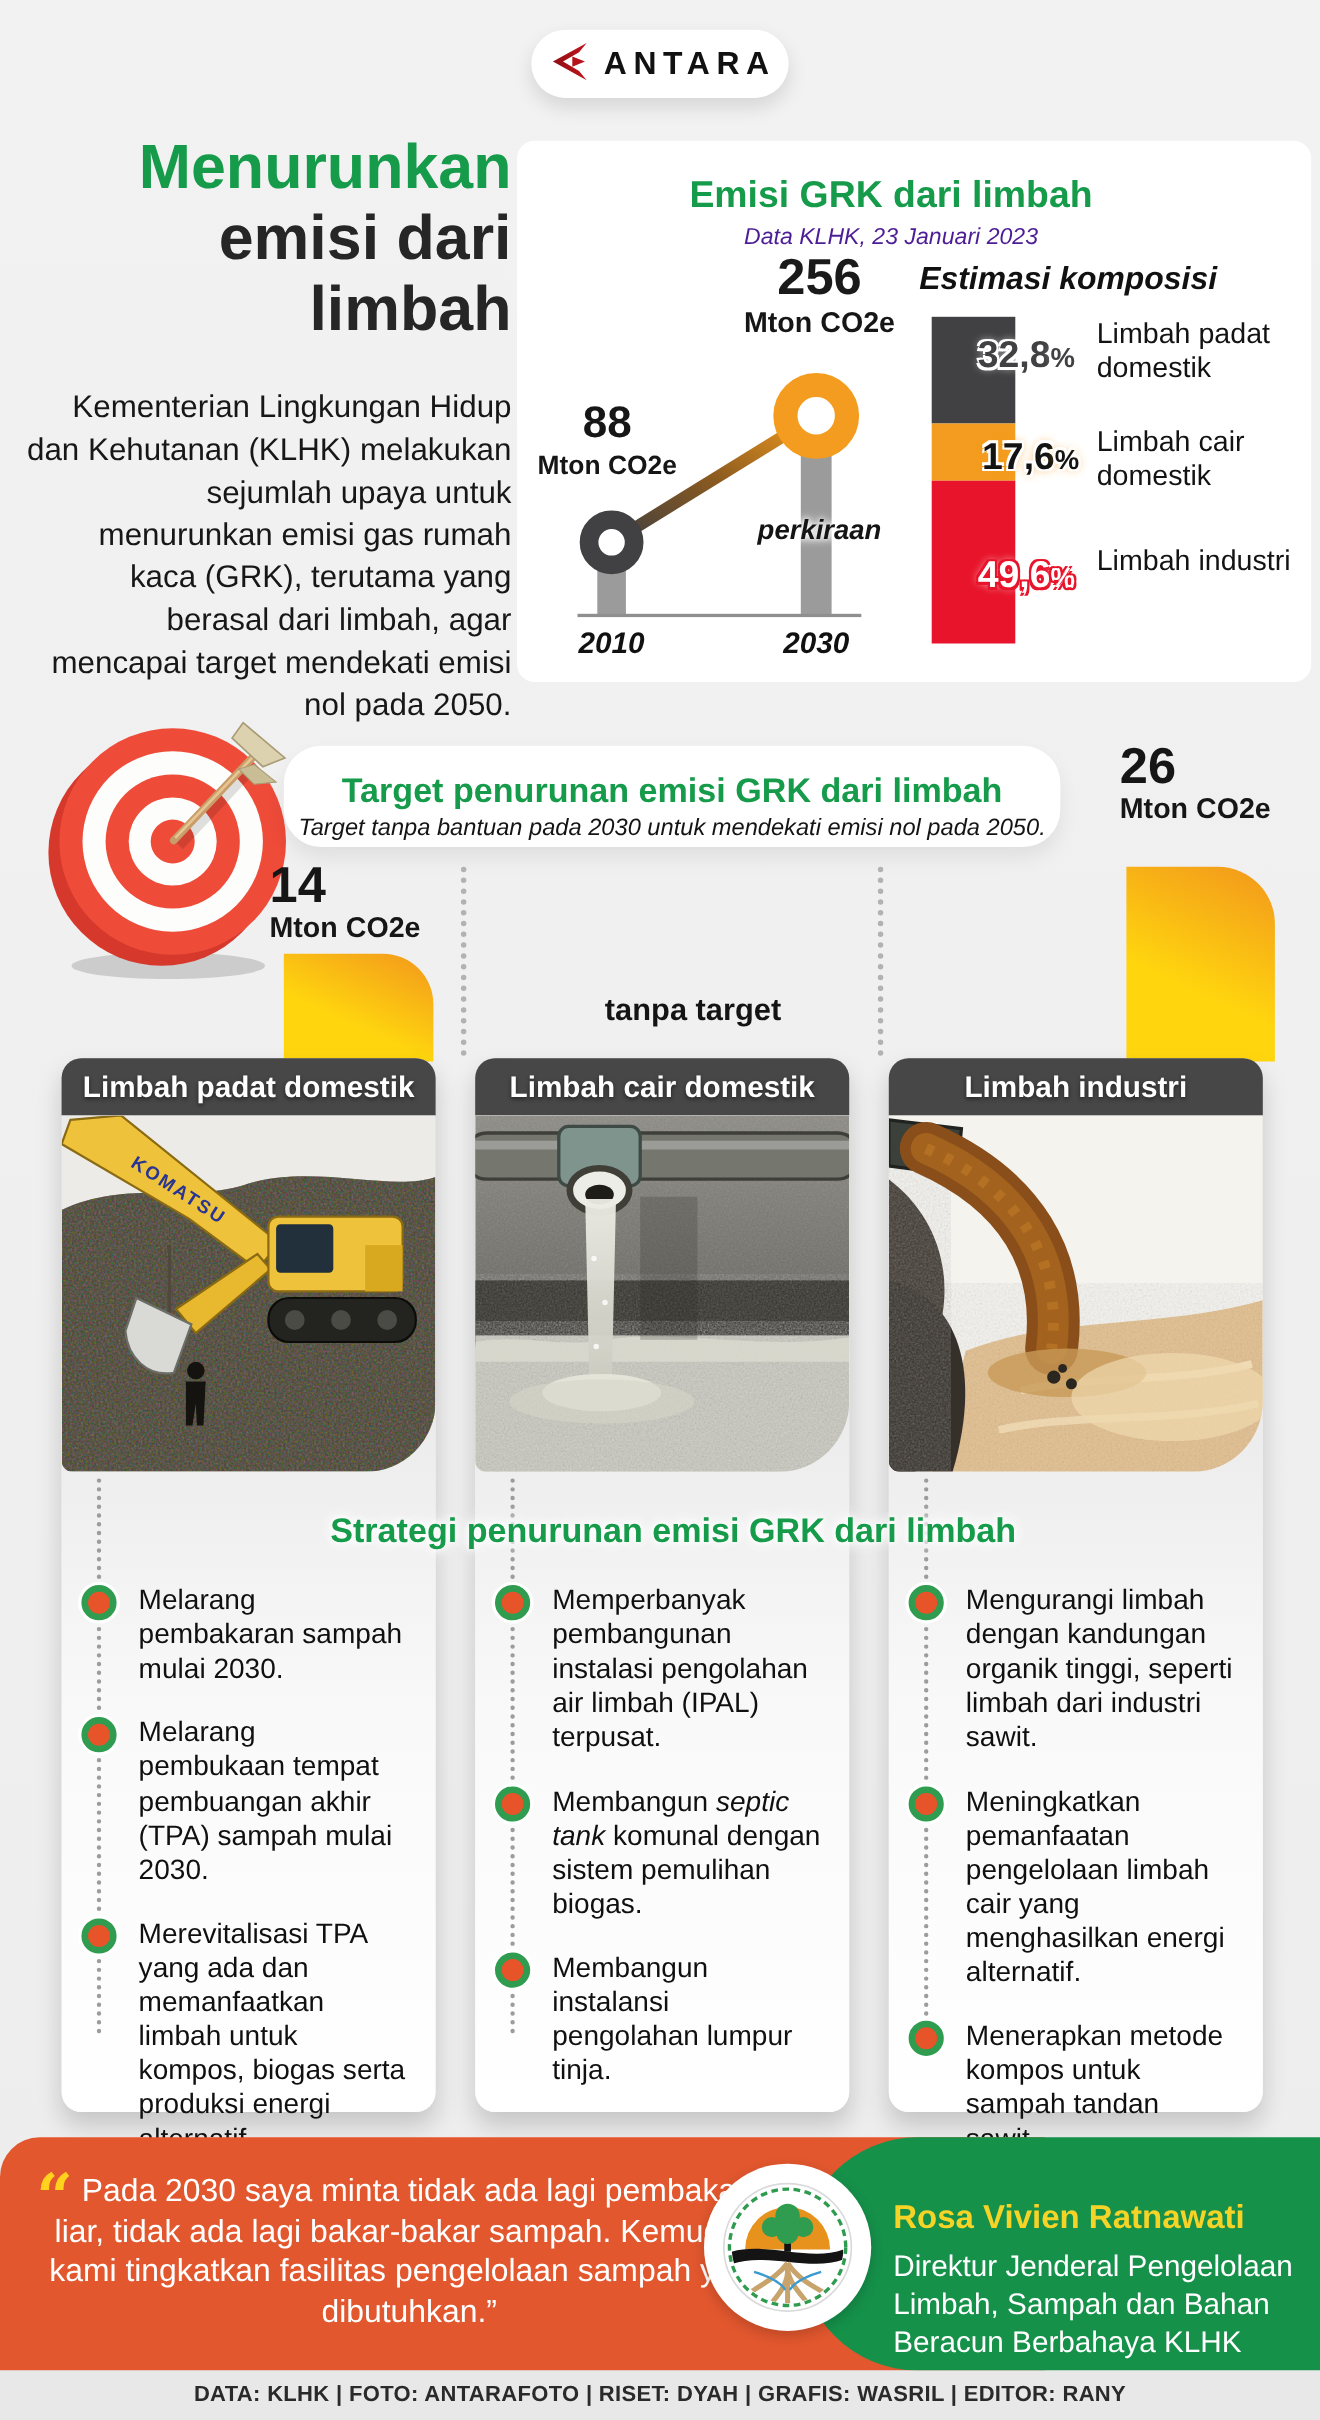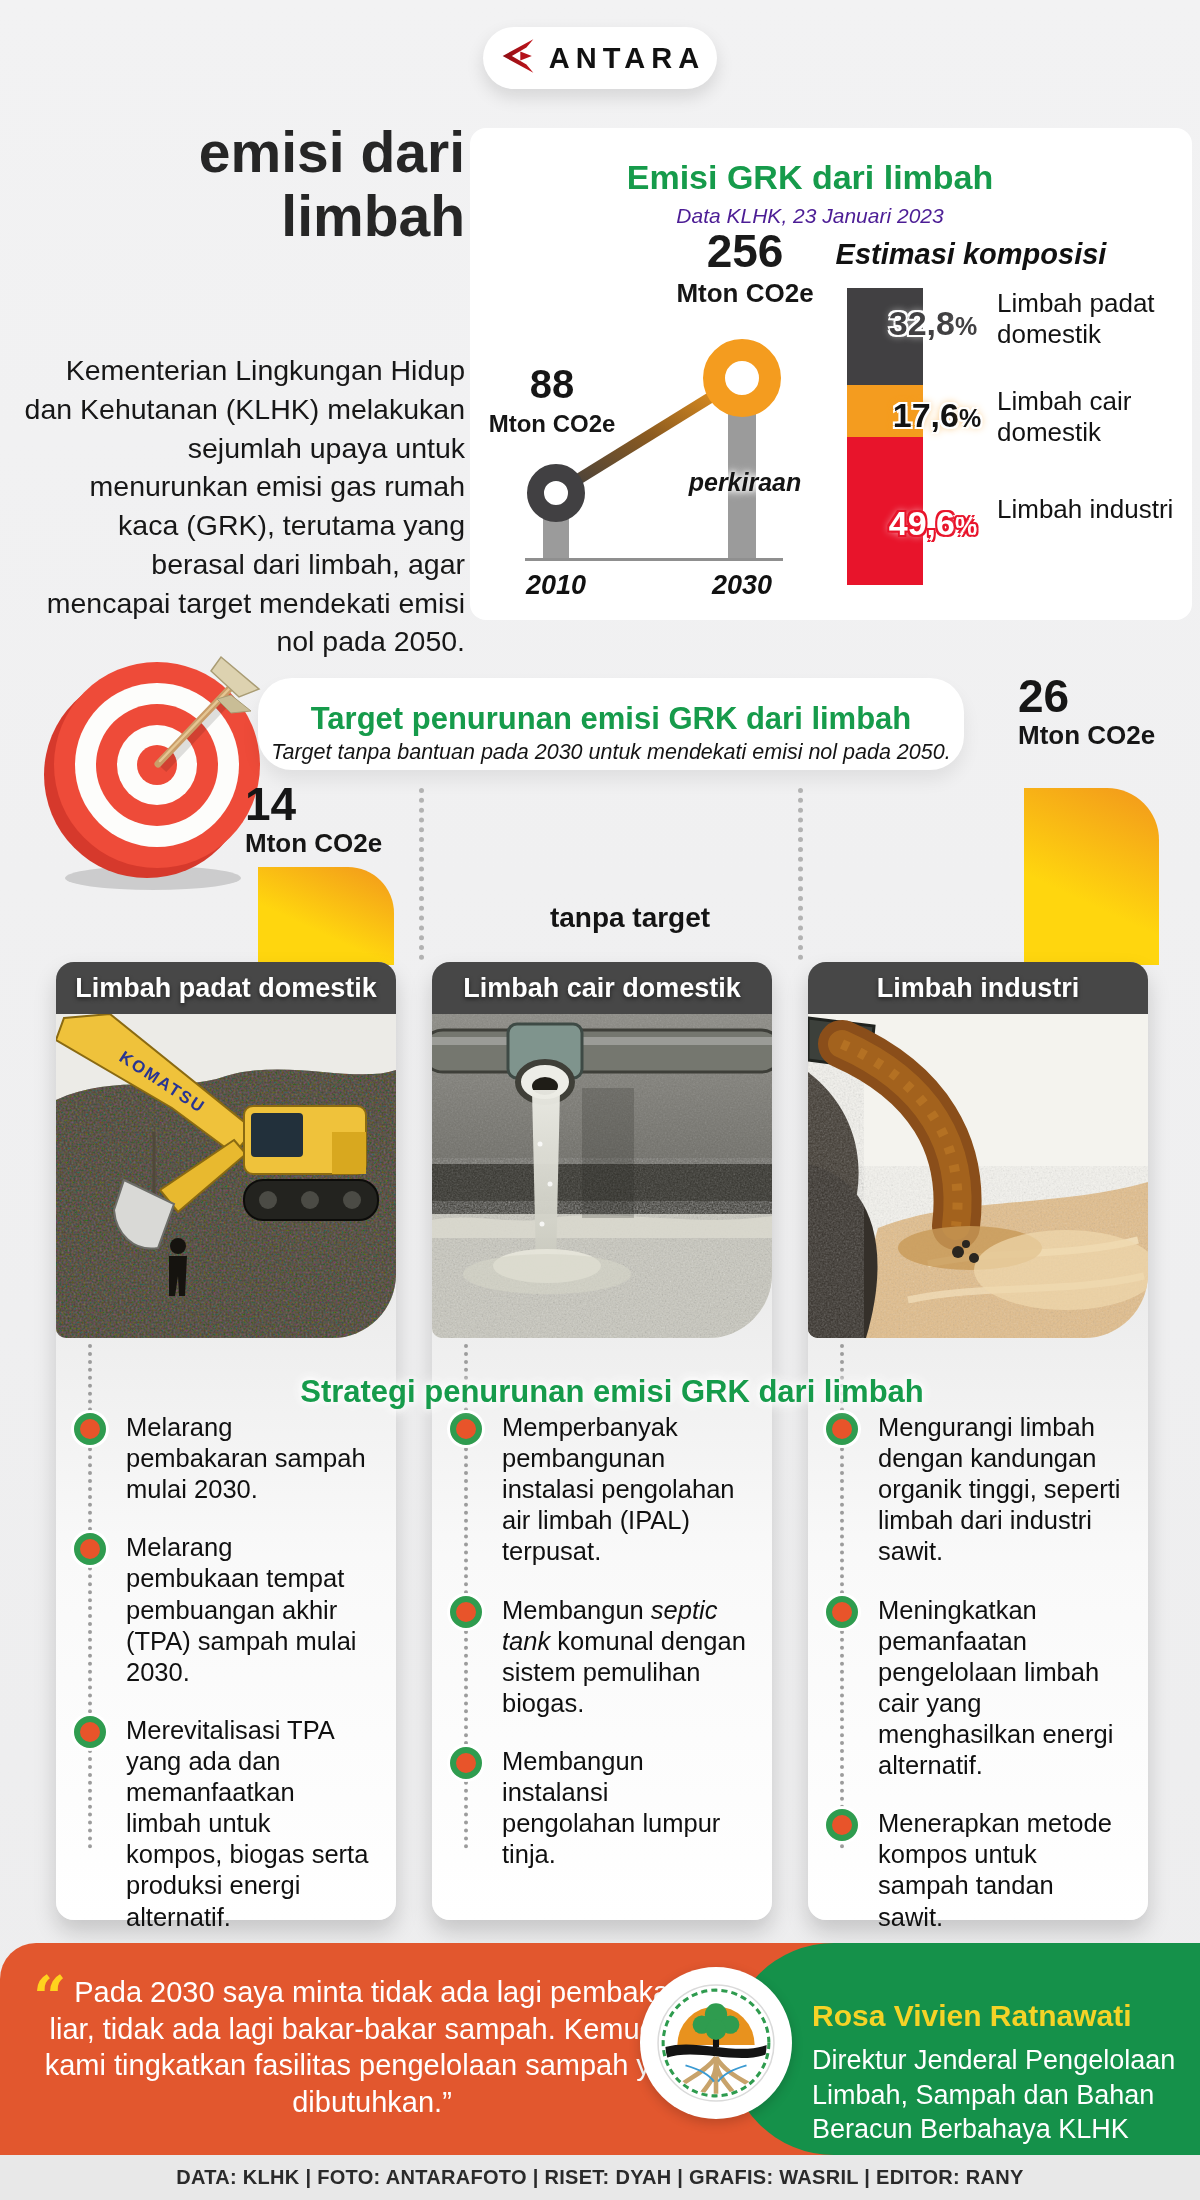--- a/index.html
+++ b/index.html
@@ -70,21 +70,21 @@
   
   .col{top:962px;width:340px;height:958px;border-radius:18px;
        background:linear-gradient(180deg,#c9c9c9 0%,#e7e7e7 24%,#f9f9f9 62%,#ffffff 100%);
        box-shadow:0 12px 22px rgba(0,0,0,.17);}
   .c1{left:56px;} .c2{left:432px;} .c3{left:808px;}
   .col-header{height:52px;background:#474747;border-radius:18px 18px 0 0;color:#fff;font-size:27px;font-weight:bold;
               text-align:center;line-height:52px;text-shadow:0 2px 4px rgba(0,0,0,.55);}
   .photo{position:absolute;top:52px;left:0;width:340px;height:324px;overflow:hidden;border-radius:0 0 64px 10px;background:#e9e8e4;}
   .photo svg{display:block;width:100%;height:100%;}
   .chain{position:absolute;left:32px;top:382px;height:505px;width:0;border-left:4px dotted #9C9C9C;}
-  .list{position:absolute;top:376px;left:0;right:0;bottom:0;margin:0;padding:74px 14px 0 16px;list-style:none;}
+  .list{position:absolute;top:376px;left:0;right:0;bottom:0;margin:0;padding:102px 14px 0 16px;list-style:none;}
   .item{position:relative;padding-left:54px;padding-right:10px;margin-bottom:27px;font-size:25.5px;line-height:1.22;color:#101010;}
   .item::before{content:"";position:absolute;left:2px;top:1px;width:32px;height:32px;border-radius:50%;
                 background:#E8542A;border:6px solid #2F9C4F;box-sizing:border-box;box-shadow:0 0 0 3px #fff;}
   .strategy-title{left:0;top:1374px;width:1200px;text-align:center;font-size:31px;font-weight:bold;color:#169B4B;z-index:6;
                   text-shadow:0 0 6px #fff,0 0 10px #fff,0 0 16px #fff,0 0 20px #fff;padding-left:12px;}
 
   
   .q-orange{left:0;top:1943px;width:950px;height:212px;background:#E2572E;border-radius:36px 0 0 0;}
   .q-green{left:728px;top:1943px;width:472px;height:212px;background:#15914A;border-radius:112px 0 0 112px;}
   .q-logo{left:640px;top:1967px;width:152px;height:152px;background:#fff;border-radius:50%;z-index:5;
@@ -114,20 +114,21 @@
             </linearGradient>
           </defs>
         <polygon points="50,8 10,30 50,52 41,41 22,30 41,19" fill="url(#redg)"></polygon>
         <polygon points="33,24 48,30 33,36" fill="#B5121B"></polygon>
       </svg>
     </span>
     <span class="logo-word">ANTARA</span>
   </div>
 
   <div class="abs headline">
+    <div class="g">Menurunkan</div>
     <div>emisi dari</div>
     <div>limbah</div>
   </div>
   <div class="abs intro">Kementerian Lingkungan Hidup dan Kehutanan (KLHK) melakukan sejumlah upaya untuk menurunkan emisi gas rumah kaca (GRK), terutama yang berasal dari limbah, agar mencapai target mendekati emisi nol pada 2050.</div>
 
   <div class="abs chart-card">
     <div class="abs cc-title">Emisi GRK dari limbah</div>
     <div class="abs cc-sub">Data KLHK, 23 Januari 2023</div>
 
     <div class="abs gbar gbar1"></div>

